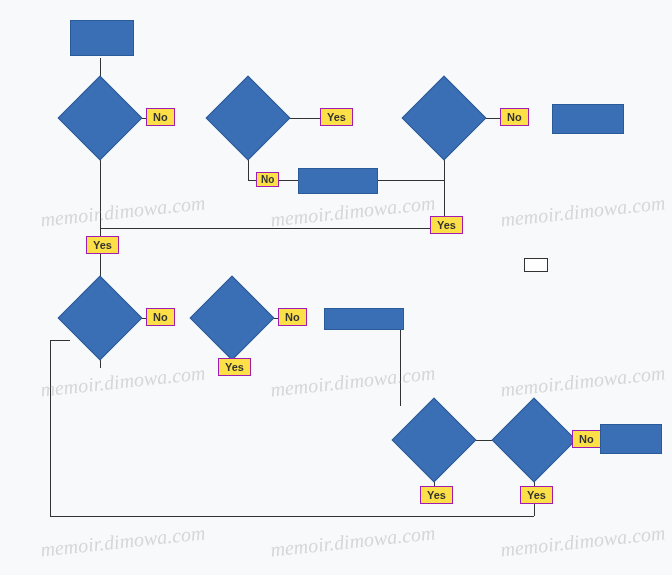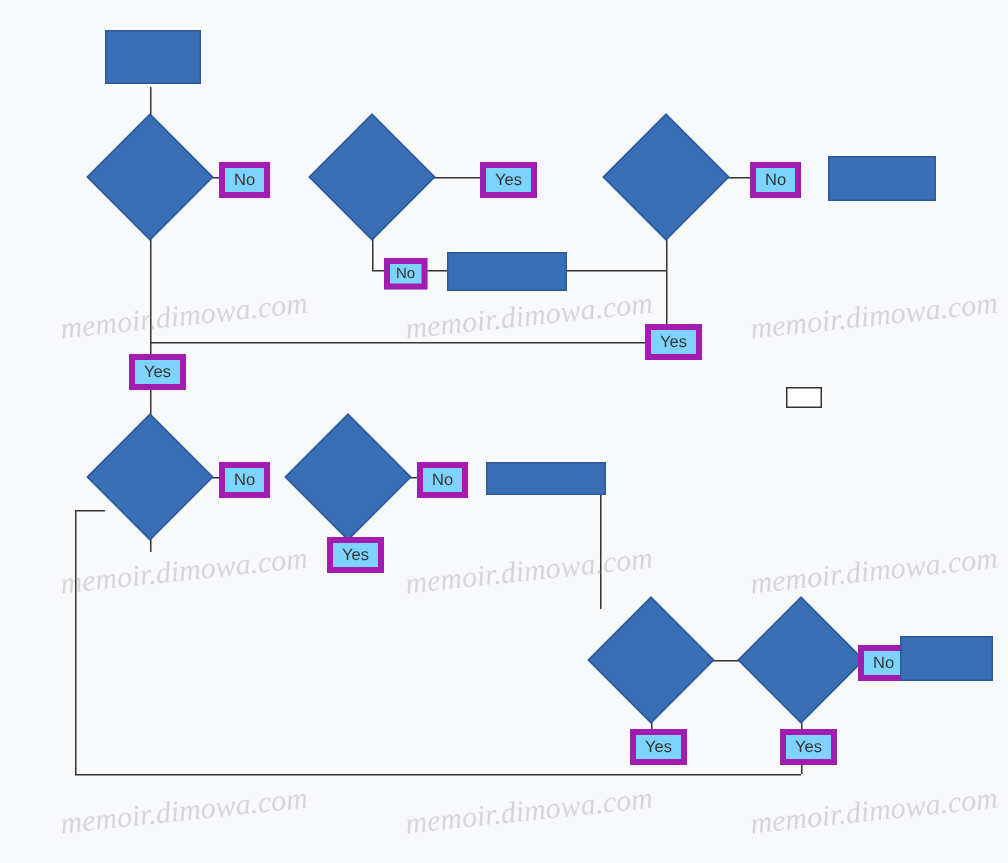--- a/index.html
+++ b/index.html
@@ -50,24 +50,24 @@
     font-size: 6px;
     display: flex;
     align-items: center;
     justify-content: center;
     text-align: center;
     line-height: 1.05;
     padding: 4px;
   }
   .label {
     position: absolute;
-    background: #7dd3fc;
-    border: 4px solid #a21caf;
+    background: #fde047;
+    border: 1px solid #a21caf;
     font-size: 11px;
-    font-weight: normal;
+    font-weight: bold;
     color: #333;
     padding: 2px 6px;
   }
   .small-box {
     position: absolute;
     border: 1px solid #333;
     background: #fff;
     width: 24px;
     height: 14px;
   }

